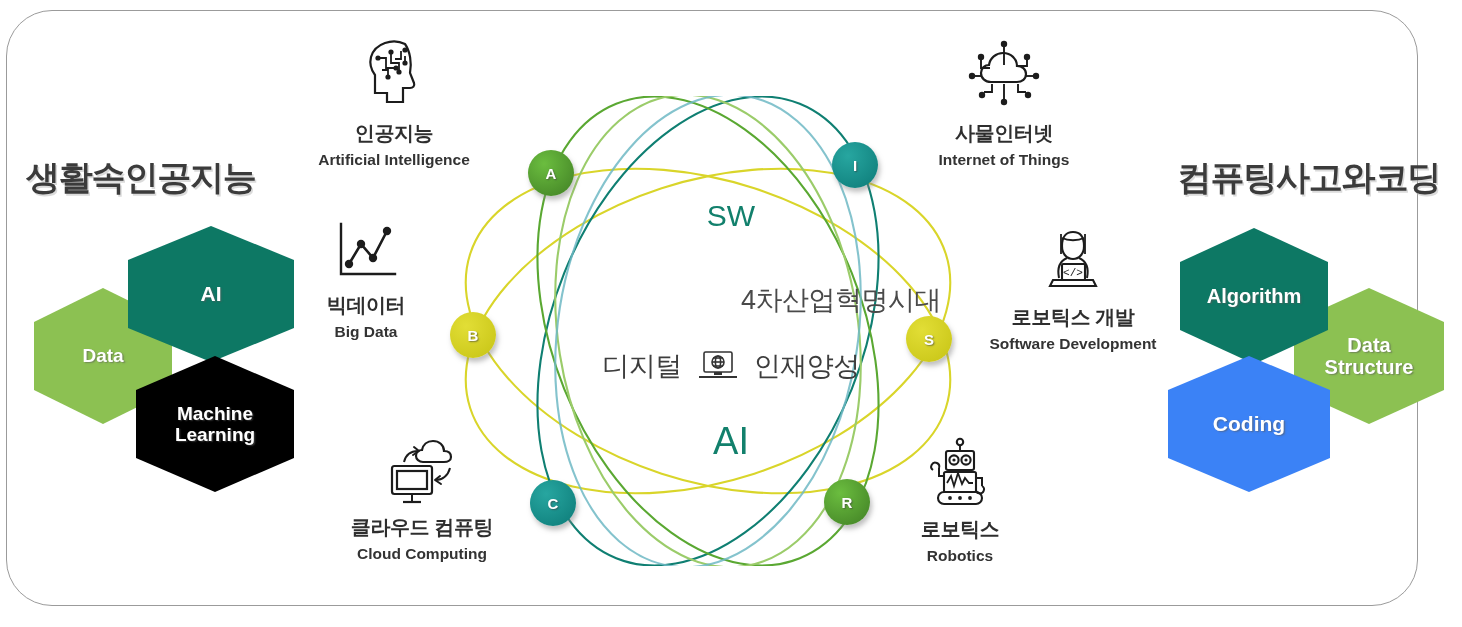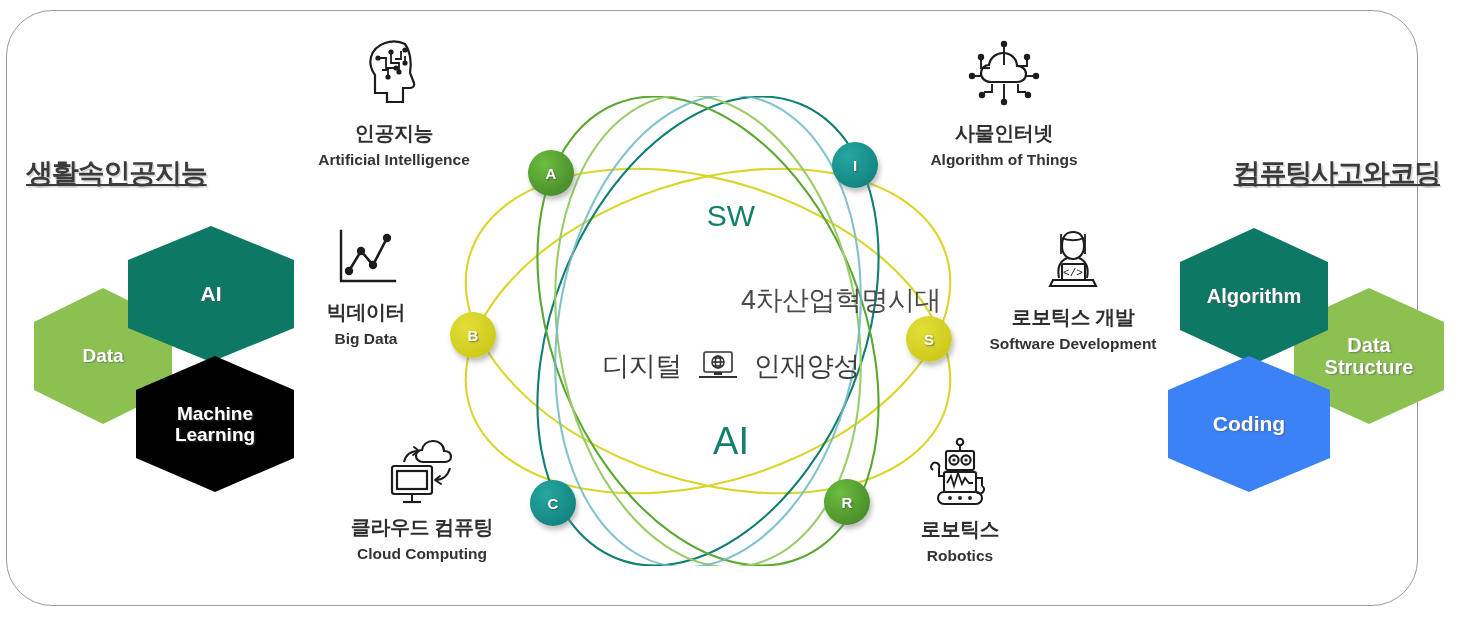--- a/index.html
+++ b/index.html
@@ -25,27 +25,26 @@
     height: 596px;
     border: 1.6px solid #9b9b9b;
     border-radius: 46px;
     box-sizing: border-box;
     background: #ffffff;
   }
 
   
   .side-heading {
     position: absolute;
-    font-size: 27px;
+    font-size: 34px;
     font-weight: 800;
     color: #3b3b3b;
     letter-spacing: -1.2px;
     text-shadow: 1.5px 1.5px 0 rgba(190,190,190,.55);
     white-space: nowrap;
-    text-decoration: underline;
   }
   #heading-left  { left: 26px;  top: 155px; }
   #heading-right { right: 22px; top: 155px; text-align: right; }
 
   
   .hex {
     position: absolute;
     width: 118px;
     height: 136px;
     clip-path: polygon(50% 0%, 100% 25%, 100% 75%, 50% 100%, 0% 75%, 0% 25%);
@@ -93,21 +92,21 @@
   }
   .topic .en {
     font-size: 15.5px;
     font-weight: 700;
     color: #333333;
     white-space: nowrap;
   }
 
   #topic-ai        { left: 274px;  top: 32px; }
   #topic-iot       { left: 884px;  top: 32px; }
-  #topic-bigdata   { left: 246px;  top: 225px; width: 240px; }
+  #topic-bigdata   { left: 246px;  top: 218px; width: 240px; }
   #topic-swdev     { left: 948px;  top: 222px; width: 250px; }
   #topic-cloud     { left: 302px;  top: 434px; }
   #topic-robotics  { left: 840px;  top: 434px; }
 
   
   #venn {
     position: absolute;
     left: 398px;
     top: 96px;
     width: 620px;
@@ -294,21 +293,21 @@
         <circle cx="42" cy="70" r="3.2" fill="#1c1c1c" stroke="none"></circle>
         <circle cx="19" cy="25" r="3.2" fill="#1c1c1c" stroke="none"></circle>
         <circle cx="65" cy="25" r="3.2" fill="#1c1c1c" stroke="none"></circle>
         <circle cx="10" cy="44" r="3.2" fill="#1c1c1c" stroke="none"></circle>
         <circle cx="74" cy="44" r="3.2" fill="#1c1c1c" stroke="none"></circle>
         <circle cx="20" cy="63" r="3.2" fill="#1c1c1c" stroke="none"></circle>
         <circle cx="66" cy="63" r="3.2" fill="#1c1c1c" stroke="none"></circle>
       </svg>
     </span>
     <div class="ko">사물인터넷</div>
-    <div class="en">Algorithm of Things</div>
+    <div class="en">Internet of Things</div>
   </div>
 
   <div class="topic" id="topic-bigdata">
     <span class="ico">
       <svg width="70" height="68" viewBox="0 0 70 68" fill="none" stroke="#1c1c1c" stroke-width="2.4">
         <path d="M10 6 V56 H64" stroke-linecap="square"></path>
         <path d="M18 46 L30 26 L42 40 L56 13" stroke-width="2.6"></path>
         <circle cx="18" cy="46" r="4.2" fill="#1c1c1c" stroke="none"></circle>
         <circle cx="30" cy="26" r="4.2" fill="#1c1c1c" stroke="none"></circle>
         <circle cx="42" cy="40" r="4.2" fill="#1c1c1c" stroke="none"></circle>

